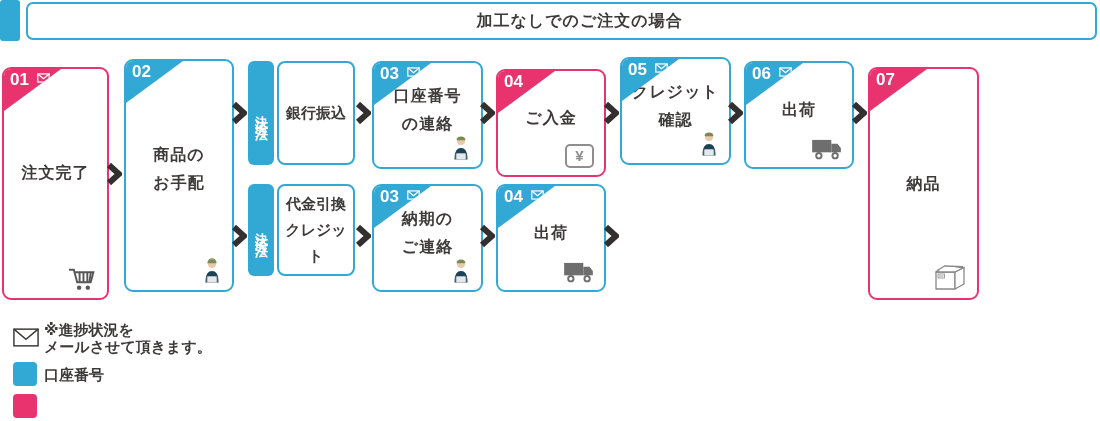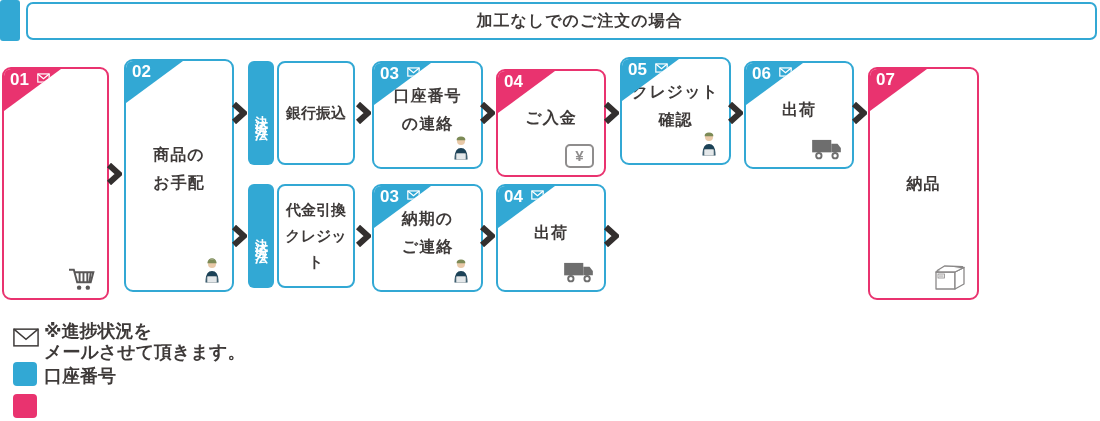--- a/index.html
+++ b/index.html
@@ -36,41 +36,42 @@
     display:flex;align-items:center;justify-content:center;}
   .pay-box .label{font-size:15px;letter-spacing:0;}
   
   .arrow{position:absolute;width:16px;height:22px;line-height:0;}
   .arrow path{stroke:var(--arrow);}
   
   .yen{width:25px;height:20px;border:2px solid #8f8d8d;border-radius:5px;color:#8f8d8d;
     font-weight:bold;font-size:15px;display:flex;align-items:center;justify-content:center;}
   
   .legend-item{position:absolute;line-height:0;}
-  .legend-text{position:absolute;font-weight:bold;font-size:18px;line-height:1.15;white-space:pre-line;}
+  .legend-text{position:absolute;font-weight:bold;font-size:15px;line-height:1.15;white-space:pre-line;}
   .legend-sq{position:absolute;width:24px;height:24px;border-radius:4px;}
 </style>
 </head>
 <body>
 
 <div class="canvas">
 
   <div class="header-tab"></div>
   <div class="header-box">
     <span class="header-title">加工なしでのご注文の場合</span>
   </div>
 
   <div class="step b-pink" style="left:2px;top:59px;width:103px;height:229px">
     <div class="badge bg-pink">
       <span class="num">01</span>
       <svg width="13" height="10" viewBox="0 0 16 12">
           <rect x="1" y="1" width="14" height="10" fill="none" stroke="#fff" stroke-width="1.5"></rect>
           <path d="M1 1 L8 7 L15 1" fill="none" stroke="#fff" stroke-width="1.5"></path>
         </svg>
     </div>
+    <div class="label pb22">注文完了</div>
     <div class="corner-icon">
       <svg width="29" height="27" viewBox="0 0 30 28">
           <g fill="none" stroke="#595757" stroke-width="2">
             <path d="M1 6 h5 l3.5 13 h14 l2.8 -10.5 H7.5"></path>
             <path d="M12 8.5 V19 M16 8.5 V19 M20 8.5 V19 M23.6 8.5 L22.2 19"></path>
           </g>
           <circle cx="11.5" cy="24.5" r="2.3" fill="#595757"></circle>
           <circle cx="20.5" cy="24.5" r="2.3" fill="#595757"></circle>
         </svg>
     </div>
@@ -181,21 +182,21 @@
             <path d="M22 10 L31 5.5 L31 22 L22 27 Z"></path>
             <path d="M3 10 L11 5 L31 5.5 L22 10 Z"></path>
             <path d="M3.8 8.8 L11.5 4 L30 4.6"></path>
           </g>
           <rect x="5" y="12" width="6.5" height="4" fill="none" stroke="#8a8888" stroke-width="0.8"></rect>
           <path d="M6 13.3 h4.5 M6 14.6 h4.5" stroke="#8a8888" stroke-width="0.5"></path>
         </svg>
     </div>
   </div>
 
-  <div class="pay" style="left:248px;top:184px;width:107px;height:104px">
+  <div class="pay" style="left:248px;top:184px;width:107px;height:92px">
     <div class="pay-strip">決済方法</div>
     <div class="pay-box">
       <div class="label">代金引換
 クレジット</div>
     </div>
   </div>
 
   <div class="step b-blue" style="left:372px;top:184px;width:107px;height:104px">
     <div class="badge bg-blue">
       <span class="num">03</span>

